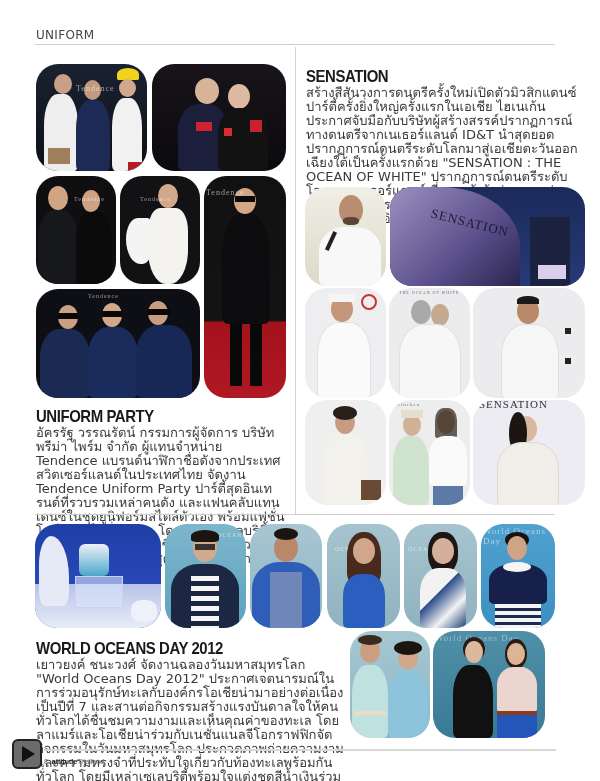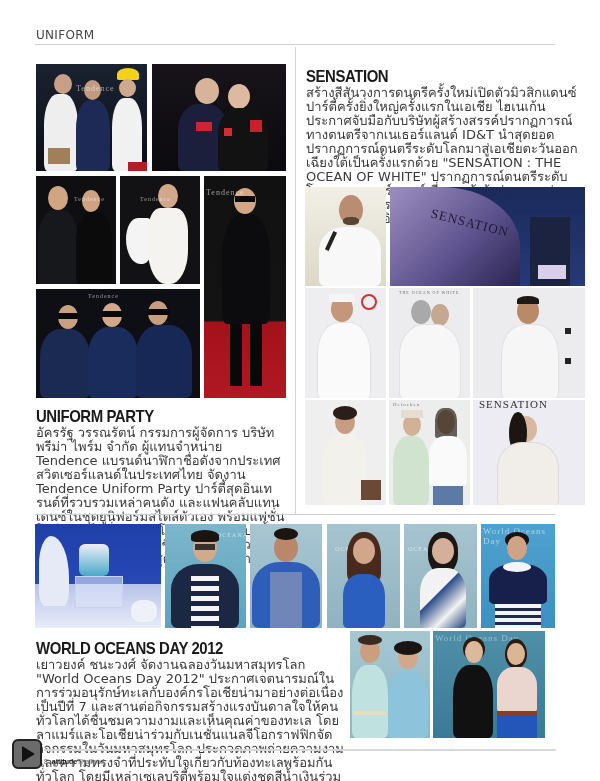--- a/index.html
+++ b/index.html
@@ -3,21 +3,21 @@
 <meta charset="utf-8">
 <style>
   html, body { margin:0; padding:0; }
   body { width:600px; height:781px; background:#ffffff; position:relative; overflow:hidden; font-family:"Liberation Sans", sans-serif; color:#333; }
   .abs { position:absolute; }
   .section-label { left:36px; top:28px; font-size:12px; letter-spacing:0.3px; color:#444; font-family:"DejaVu Sans", sans-serif; }
   .hr { background:#cfcfcf; height:1px; }
   .vr { background:#d4d4d4; width:1px; }
   .heading { font-family:"Liberation Sans", sans-serif; font-weight:bold; font-size:17px; color:#1a1a1a; letter-spacing:-0.5px; transform:scaleX(0.88); transform-origin:left top; }
   .body-text { font-size:13px; line-height:14px; color:#3a3a3a; font-family:"DejaVu Sans", sans-serif; }
-  .photo { overflow:hidden; }
+  .photo { overflow:hidden;border-radius:22px; }
   .photo .cap { position:absolute; font-size:8px; color:rgba(255,255,255,0.55); font-family:"Liberation Serif", serif; letter-spacing:1px; }
   .fig { position:absolute; border-radius:40% 40% 10% 10%; }
   .head { position:absolute; border-radius:50%; }
   .footer-play { left:12px; top:739px; width:30px; height:30px; background:#6b6b6b; border:2px solid #222; border-radius:6px; box-sizing:border-box; }
   .footer-play .tri { position:absolute; left:8px; top:5px; width:0; height:0; border-top:8px solid transparent; border-bottom:8px solid transparent; border-left:13px solid #111; }
   .footer-text { left:44px; top:758px; font-size:7px; color:#666; }
   .footer-text b { color:#222; }
 </style>
 </head>
 <body>

